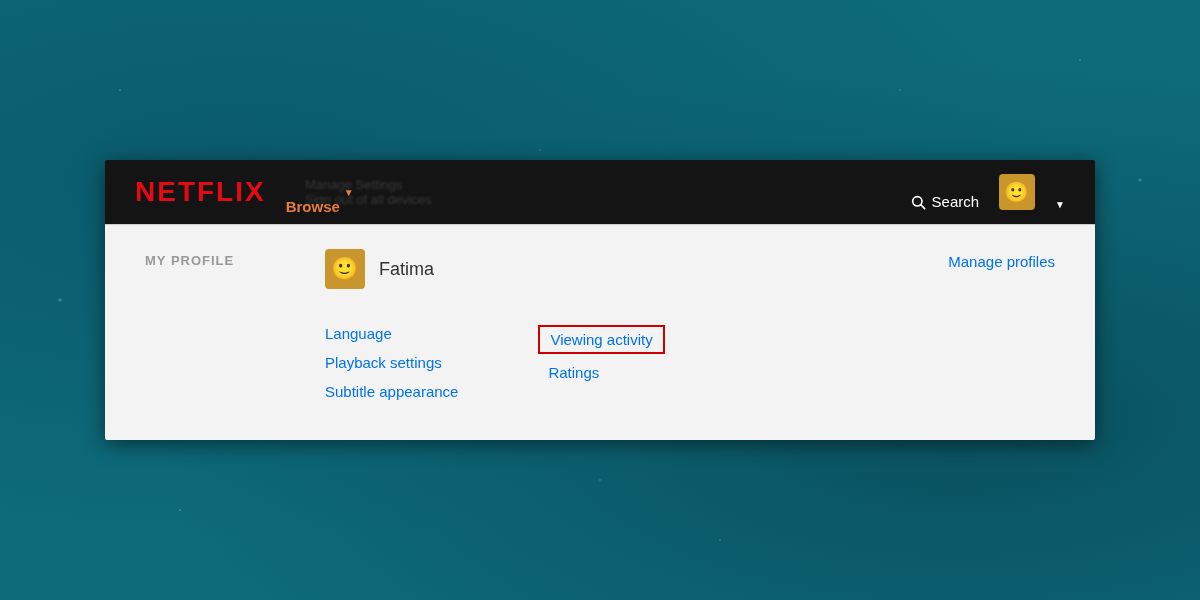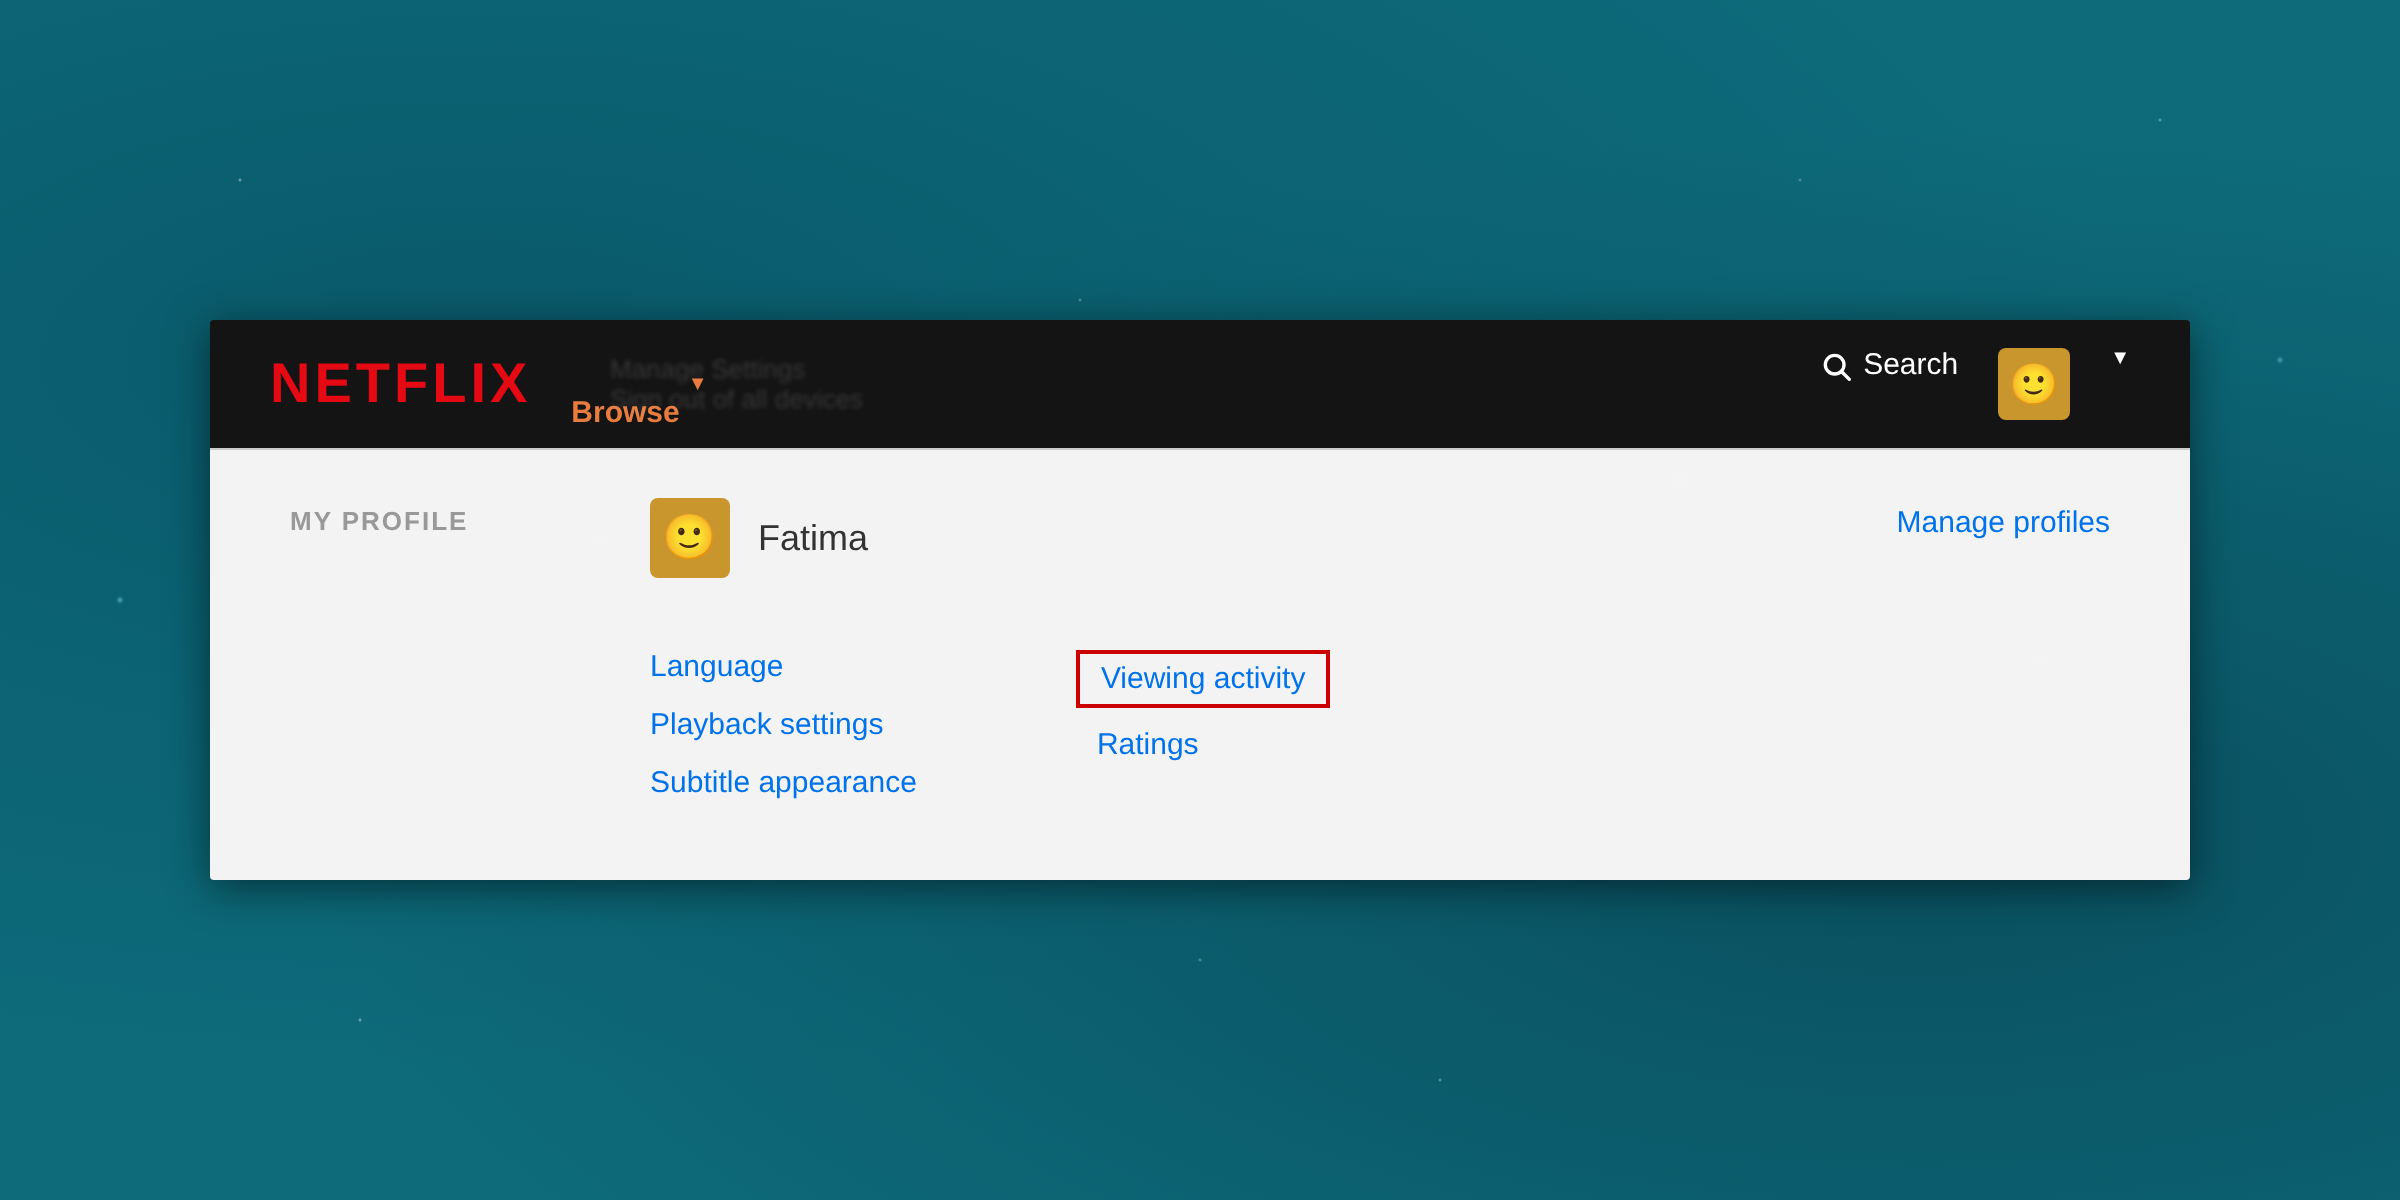--- a/index.html
+++ b/index.html
@@ -104,21 +104,21 @@
 
     .header-bg-line {
       color: rgba(255,255,255,0.15);
       font-size: 13px;
       filter: blur(1px);
     }
 
     .header-right {
       margin-left: auto;
       display: flex;
-      align-items: flex-start;
+      align-items: flex-end;
       gap: 20px;
     }
 
     .search-btn {
       display: flex;
       align-items: center;
       gap: 6px;
       color: #ffffff;
       font-size: 15px;
       cursor: pointer;

